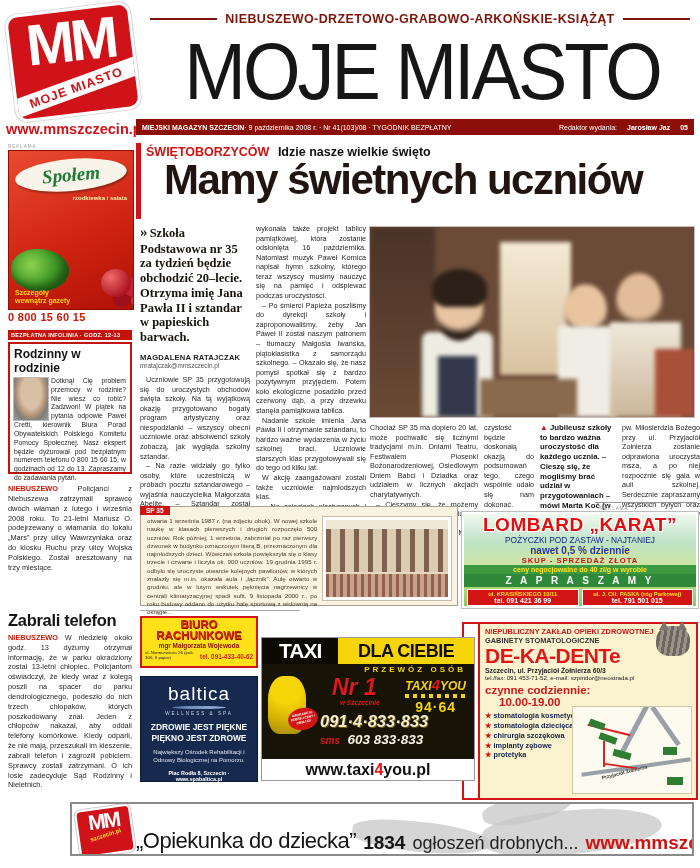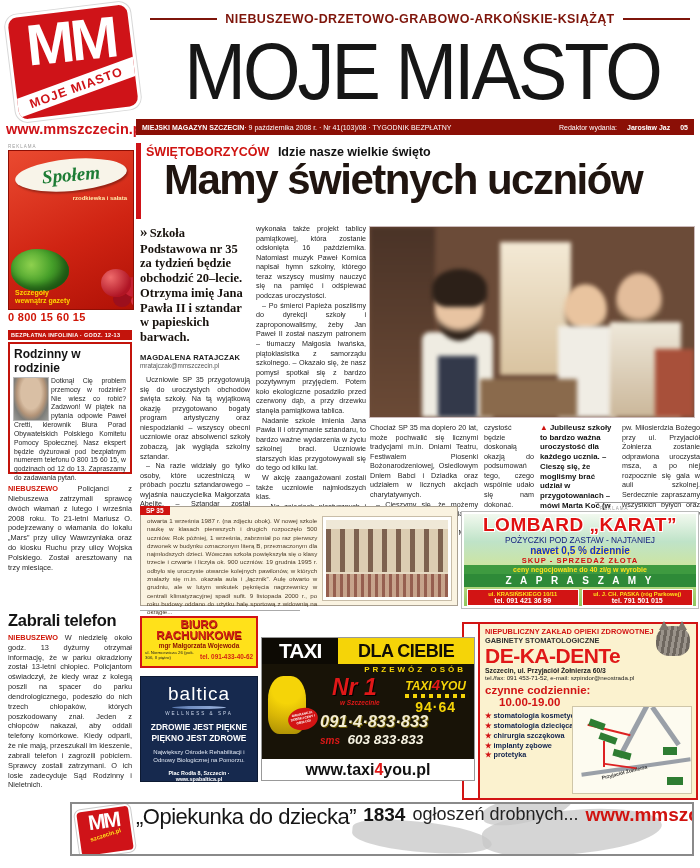--- a/index.html
+++ b/index.html
@@ -169,21 +169,21 @@
   #taxi .sms .no{color:#f7f3e2;font-size:13.5px;font-weight:900;font-style:italic;}
   #taxi .web{height:21px;background:#fff;display:flex;align-items:center;justify-content:center;font-size:16px;font-weight:900;color:#111;}
   #taxi .web .n4{color:#e01818;}
   
   #fbar{left:70px;top:802px;width:624px;height:54px;border:2px solid #8a8a8a;background:#fff;box-sizing:border-box;overflow:hidden;}
   #fbar .blob{position:absolute;background:#c7c7c7;opacity:.75;border-radius:40% 60% 50% 50%;}
   #fbar .logo{position:absolute;left:5px;top:3px;width:52px;height:44px;background:#cf1318;border-radius:6px;
        transform:rotate(-8deg);border:2px solid #fff;box-shadow:0 0 0 1px #ccc;text-align:center;overflow:hidden;}
   #fbar .logo .m{color:#fff;font-size:21px;font-weight:900;letter-spacing:-2px;line-height:1.1;}
   #fbar .logo .s{color:#ffe11a;font-size:6px;font-weight:bold;transform:rotate(-10deg);}
-  #fbar .line{position:absolute;left:64px;right:8px;top:0;bottom:0;display:flex;align-items:flex-start;gap:7px;white-space:nowrap;}
+  #fbar .line{position:absolute;left:64px;right:8px;top:0;bottom:0;display:flex;align-items:flex-end;gap:7px;white-space:nowrap;}
   #fbar .q{font-size:22px;color:#151515;letter-spacing:-.5px;}
   #fbar .c{font-size:19px;font-weight:900;color:#151515;}
   #fbar .r{font-size:18px;color:#222;}
   #fbar .u{font-size:19px;font-weight:900;color:#d01310;}
 </style>
 </head>
 <body>
 
 <div id="page">
 

